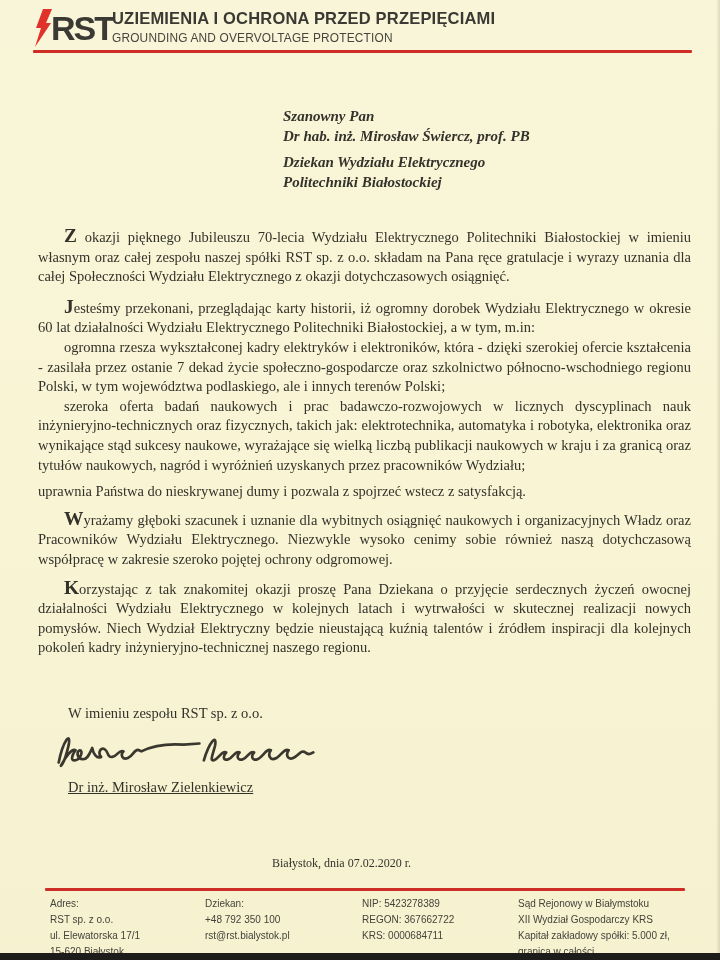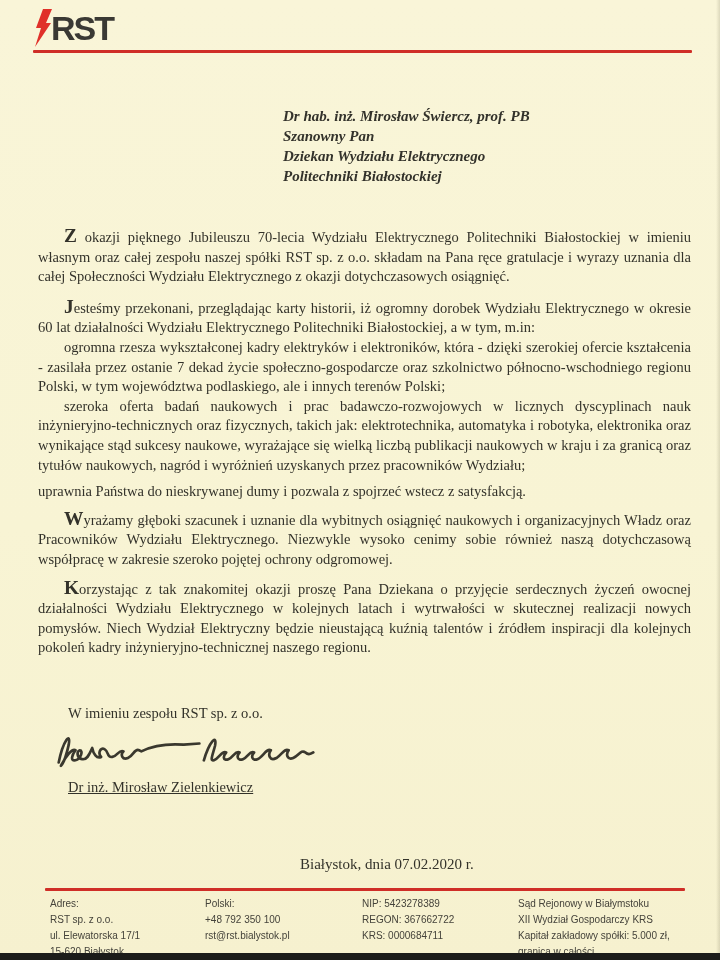--- a/index.html
+++ b/index.html
@@ -23,35 +23,35 @@
   .header-title{font-size:16.5px;font-weight:700;color:#3a3934;letter-spacing:.2px;white-space:nowrap;}
   .header-subtitle{font-size:12.5px;font-weight:400;color:#45443d;margin-top:3px;letter-spacing:.2px;
     transform:scaleX(.95);transform-origin:left center;white-space:nowrap;}
   .rule{position:absolute;background:#cf2e27;border-radius:1px;}
   .rule-top{left:33px;top:50px;width:659px;height:3px;}
   .rule-bottom{left:45px;top:888px;width:640px;height:3px;}
   
   .addressee{position:absolute;left:283px;top:106px;width:280px;
     font-weight:700;font-style:italic;font-size:15px;line-height:20px;color:#33322b;}
   .addressee .line{margin:0;}
-  .addressee .gap{}
+  .addressee .gap{margin-top:6px;}
   
   .body-text{position:absolute;left:38px;top:226px;width:653px;
     font-size:14.5px;line-height:19.6px;text-align:justify;color:#33322a;}
   .body-text p{margin:0;text-indent:26px;}
   .body-text p.noindent{text-indent:0;}
   .mb10{margin-bottom:10px !important;}
   .mb8{margin-bottom:8px !important;}
   .mb7{margin-bottom:7px !important;}
   .initcap{font-weight:700;font-size:1.34em;line-height:1;}
   
   .closing{position:absolute;left:68px;top:705px;font-size:14.5px;color:#33322a;}
   .signature{position:absolute;left:52px;top:720px;}
   .signer{position:absolute;left:68px;top:779px;font-size:14.5px;color:#33322a;text-decoration:underline;}
-  .dateline{position:absolute;left:300px;top:856px;font-size:15px;color:#33322a;text-align:center;}
+  .dateline{position:absolute;left:272px;top:856px;font-size:12px;color:#33322a;text-align:center;}
   
   .footer{position:absolute;left:0;top:896px;width:720px;
     font-family:"Liberation Sans", sans-serif;font-size:10px;line-height:16px;color:#45433b;}
   .footer .col{position:absolute;top:0;}
   .col-1{left:50px;width:140px;}
   .col-2{left:205px;width:140px;}
   .col-3{left:362px;width:140px;}
   .col-4{left:518px;width:180px;}
   .footer .row{white-space:nowrap;}
   
@@ -63,25 +63,29 @@
 <body>
 
 <div class="page">
 
   <div class="header-logo">
     <svg class="logo-bolt" viewBox="0 0 20 38" xmlns="http://www.w3.org/2000/svg">
       <polygon points="10,0 19,0 13,14 18,14 2,38 8,19 3,19" fill="#e0312a"></polygon>
     </svg>
     <div class="logo-text">RST</div>
   </div>
+  <div class="header-titles">
+    <div class="header-title">UZIEMIENIA I OCHRONA PRZED PRZEPIĘCIAMI</div>
+    <div class="header-subtitle">GROUNDING AND OVERVOLTAGE PROTECTION</div>
+  </div>
   <div class="rule rule-top"></div>
 
   <div class="addressee">
+    <p class="line">Szanowny Pan</p>
     <p class="line">Dr hab. inż. Mirosław Świercz, prof. PB</p>
-    <p class="line">Szanowny Pan</p>
     <p class="line gap">Dziekan Wydziału Elektrycznego Politechniki Białostockiej</p>
   </div>
 
   <div class="body-text">
     <p class="mb10"><span class="initcap">Z</span><span> okazji pięknego Jubileuszu 70-lecia Wydziału Elektrycznego Politechniki Białostockiej w imieniu własnym oraz całej zespołu naszej spółki RST sp. z o.o. składam na Pana ręce gratulacje i wyrazy uznania dla całej Społeczności Wydziału Elektrycznego z okazji dotychczasowych osiągnięć.</span></p>
     <p><span class="initcap">J</span><span>esteśmy przekonani, przeglądając karty historii, iż ogromny dorobek Wydziału Elektrycznego w okresie 60 lat działalności Wydziału Elektrycznego Politechniki Białostockiej, a w tym, m.in:</span></p>
     <p><span>ogromna rzesza wykształconej kadry elektryków i elektroników, która - dzięki szerokiej ofercie kształcenia - zasilała przez ostanie 7 dekad życie społeczno-gospodarcze oraz szkolnictwo północno-wschodniego regionu Polski, w tym województwa podlaskiego, ale i innych terenów Polski;</span></p>
     <p class="mb7"><span>szeroka oferta badań naukowych i prac badawczo-rozwojowych w licznych dyscyplinach nauk inżynieryjno-technicznych oraz fizycznych, takich jak: elektrotechnika, automatyka i robotyka, elektronika oraz wynikające stąd sukcesy naukowe, wyrażające się wielką liczbą publikacji naukowych w kraju i za granicą oraz tytułów naukowych, nagród i wyróżnień uzyskanych przez pracowników Wydziału;</span></p>
     <p class="noindent mb7"><span>uprawnia Państwa do nieskrywanej dumy i pozwala z spojrzeć wstecz z satysfakcją.</span></p>
     <p class="mb8"><span class="initcap">W</span><span>yrażamy głęboki szacunek i uznanie dla wybitnych osiągnięć naukowych i organizacyjnych Władz oraz Pracowników Wydziału Elektrycznego. Niezwykle wysoko cenimy sobie również naszą dotychczasową współpracę w zakresie szeroko pojętej ochrony odgromowej.</span></p>
@@ -106,21 +110,21 @@
 
   <div class="rule rule-bottom"></div>
   <div class="footer">
     <div class="col col-1">
       <div class="row">Adres:</div>
       <div class="row">RST sp. z o.o.</div>
       <div class="row">ul. Elewatorska 17/1</div>
       <div class="row">15-620 Białystok</div>
     </div>
     <div class="col col-2">
-      <div class="row">Polski:</div>
+      <div class="row">Dziekan:</div>
       <div class="row">+48 792 350 100</div>
       <div class="row">rst@rst.bialystok.pl</div>
     </div>
     <div class="col col-3">
       <div class="row">NIP: 5423278389</div>
       <div class="row">REGON: 367662722</div>
       <div class="row">KRS: 0000684711</div>
     </div>
     <div class="col col-4">
       <div class="row">Sąd Rejonowy w Białymstoku</div>

